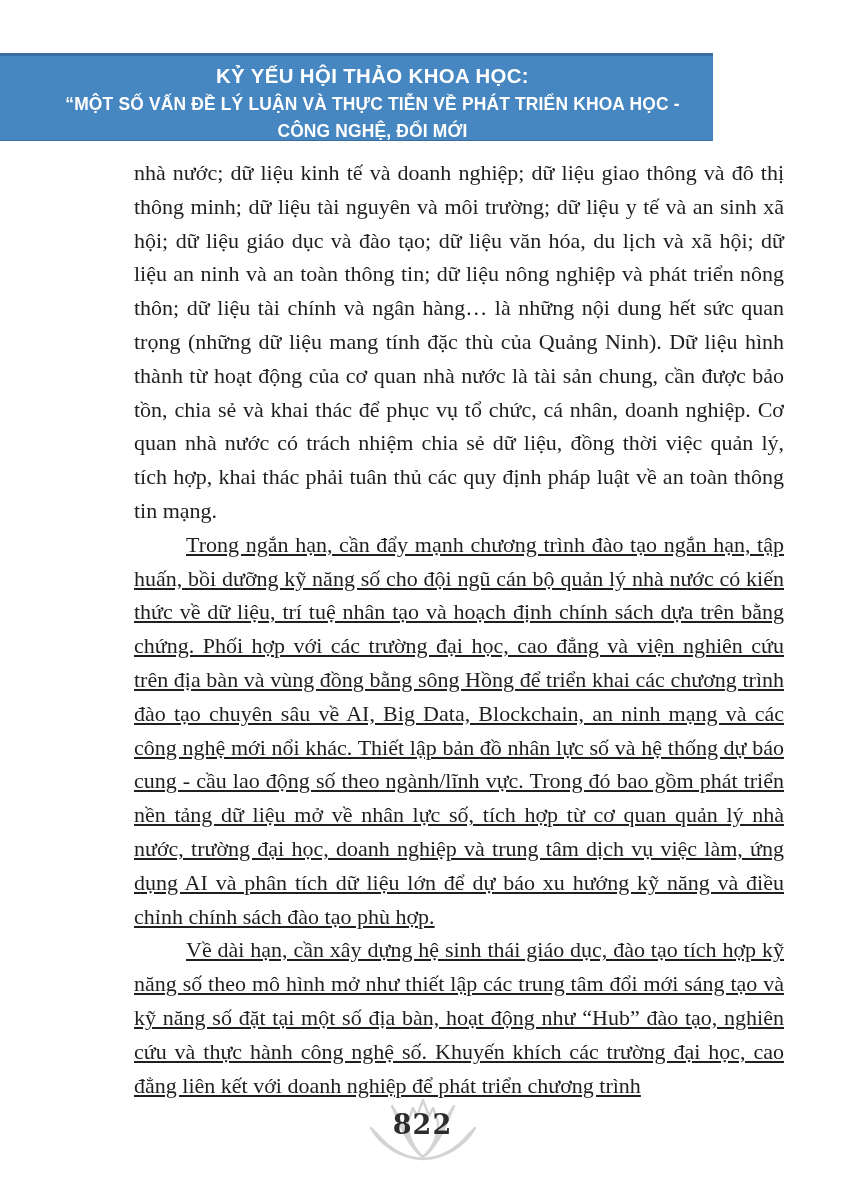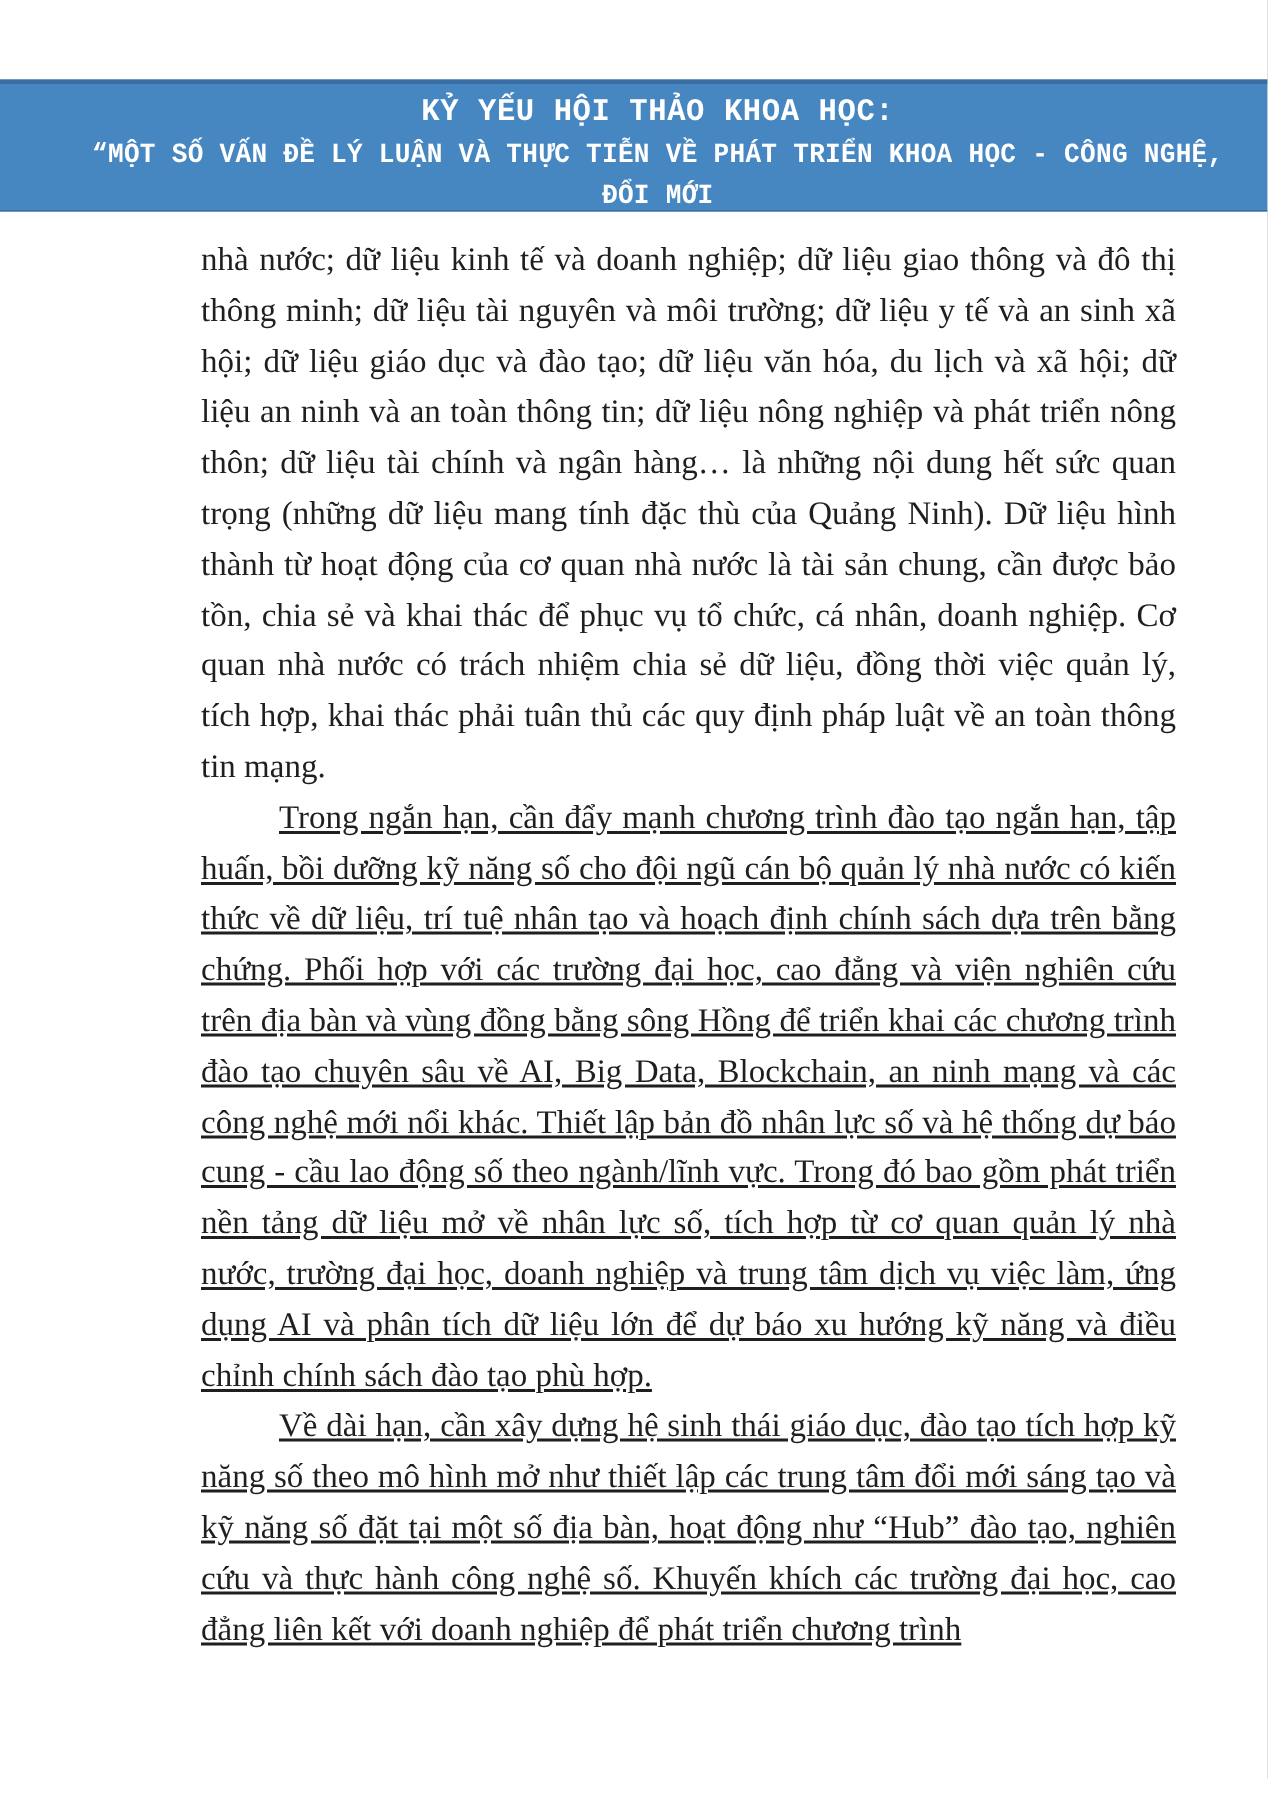--- a/index.html
+++ b/index.html
@@ -15,27 +15,27 @@
     position:relative;
     width:845px;height:1200px;
     margin:0 auto;
     background:#ffffff;
     overflow:hidden;
     font-family:"Liberation Serif", serif;
   }
   .banner{
     position:absolute;
     left:0;top:53px;
-    width:845px;height:88px;
+    width:713px;height:88px;
     background:var(--banner-bg);
     border-top:3px solid var(--banner-edge);
     border-bottom:1px solid var(--banner-edge);
     box-sizing:border-box;
     color:var(--banner-text);
-    font-family:Liberation Mono, monospace;
+    font-family:Liberation Sans, sans-serif;
     font-weight:700;
     text-align:center;
     padding-left:32px;
   }
   .banner-title{
     margin-top:5px;
     font-size:21px;
     line-height:29px;
     letter-spacing:0.4px;
     transform:scaleX(0.97);
@@ -101,14 +101,33 @@
     <div class="banner-sub">“MỘT SỐ VẤN ĐỀ LÝ LUẬN VÀ THỰC TIỄN VỀ PHÁT TRIỂN KHOA HỌC - CÔNG NGHỆ, ĐỔI MỚI</div>
     <div class="banner-sub">SÁNG TẠO, CHUYỂN ĐỔI SỐ VÀ XÂY DỰNG CON NGƯỜI QUẢNG NINH TRONG KỶ NGUYÊN MỚI”</div>
   </header>
 
   <main class="body-text">
     <p>nhà nước; dữ liệu kinh tế và doanh nghiệp; dữ liệu giao thông và đô thị thông minh; dữ liệu tài nguyên và môi trường; dữ liệu y tế và an sinh xã hội; dữ liệu giáo dục và đào tạo; dữ liệu văn hóa, du lịch và xã hội; dữ liệu an ninh và an toàn thông tin; dữ liệu nông nghiệp và phát triển nông thôn; dữ liệu tài chính và ngân hàng… là những nội dung hết sức quan trọng (những dữ liệu mang tính đặc thù của Quảng Ninh). Dữ liệu hình thành từ hoạt động của cơ quan nhà nước là tài sản chung, cần được bảo tồn, chia sẻ và khai thác để phục vụ tổ chức, cá nhân, doanh nghiệp. Cơ quan nhà nước có trách nhiệm chia sẻ dữ liệu, đồng thời việc quản lý, tích hợp, khai thác phải tuân thủ các quy định pháp luật về an toàn thông tin mạng.</p>
     <p class="indent">Trong ngắn hạn, cần đẩy mạnh chương trình đào tạo ngắn hạn, tập huấn, bồi dưỡng kỹ năng số cho đội ngũ cán bộ quản lý nhà nước có kiến thức về dữ liệu, trí tuệ nhân tạo và hoạch định chính sách dựa trên bằng chứng. Phối hợp với các trường đại học, cao đẳng và viện nghiên cứu trên địa bàn và vùng đồng bằng sông Hồng để triển khai các chương trình đào tạo chuyên sâu về AI, Big Data, Blockchain, an ninh mạng và các công nghệ mới nổi khác. Thiết lập bản đồ nhân lực số và hệ thống dự báo cung - cầu lao động số theo ngành/lĩnh vực. Trong đó bao gồm phát triển nền tảng dữ liệu mở về nhân lực số, tích hợp từ cơ quan quản lý nhà nước, trường đại học, doanh nghiệp và trung tâm dịch vụ việc làm, ứng dụng AI và phân tích dữ liệu lớn để dự báo xu hướng kỹ năng và điều chỉnh chính sách đào tạo phù hợp.</p>
     <p class="indent">Về dài hạn, cần xây dựng hệ sinh thái giáo dục, đào tạo tích hợp kỹ năng số theo mô hình mở như thiết lập các trung tâm đổi mới sáng tạo và kỹ năng số đặt tại một số địa bàn, hoạt động như “Hub” đào tạo, nghiên cứu và thực hành công nghệ số. Khuyến khích các trường đại học, cao đẳng liên kết với doanh nghiệp để phát triển chương trình</p>
   </main>
 
+  <footer class="footer">
+    <div class="lotus-wrap">
+      <svg width="124" height="72" viewBox="0 0 124 72" fill="none" xmlns="http://www.w3.org/2000/svg">
+        <g stroke="#d4d4d4" stroke-width="2.4" fill="#ffffff" stroke-linejoin="round">
+
+          <path d="M10,34 C20,52 40,64 62,65 C42,64 26,52 16,40 C13,37 11,35 10,34 Z"></path>
+
+          <path d="M114,34 C104,52 84,64 62,65 C82,64 98,52 108,40 C111,37 113,35 114,34 Z"></path>
+
+          <path d="M31,12 L38,28 C44,42 52,56 62,63 C52,52 42,34 36,20 Z"></path>
+
+          <path d="M93,12 L86,28 C80,42 72,56 62,63 C72,52 82,34 88,20 Z"></path>
+
+          <path d="M62,63 C52,54 46,40 47,28 L52,14 L56,22 L62,6 L68,22 L72,14 L77,28 C78,40 72,54 62,63 Z"></path>
+        </g>
+      </svg>
+      <span class="page-number">822</span>
+    </div>
+  </footer>
 
 </div>
 
 </body></html>

